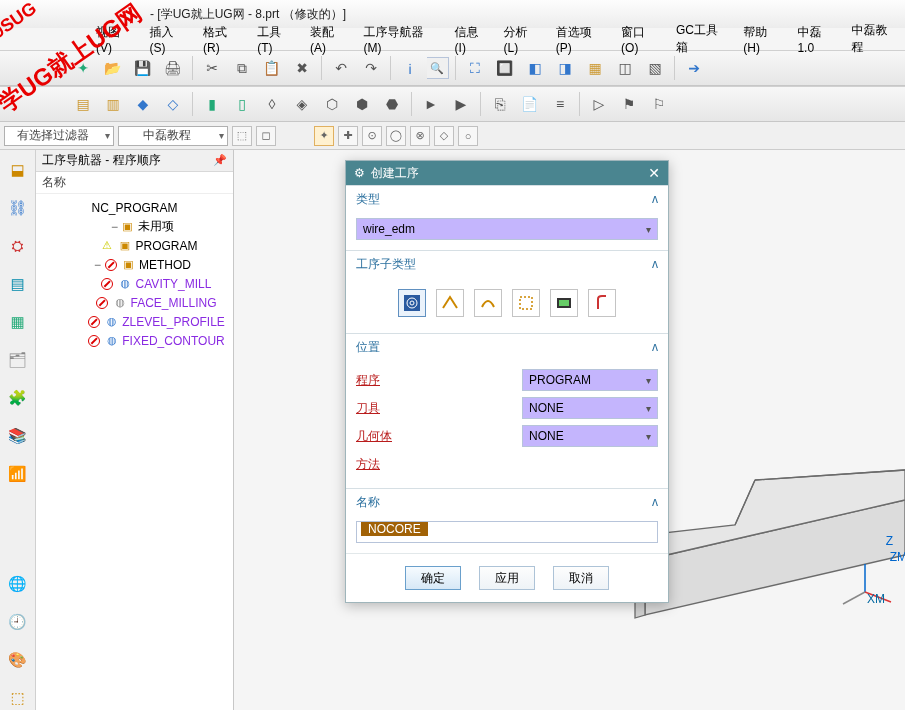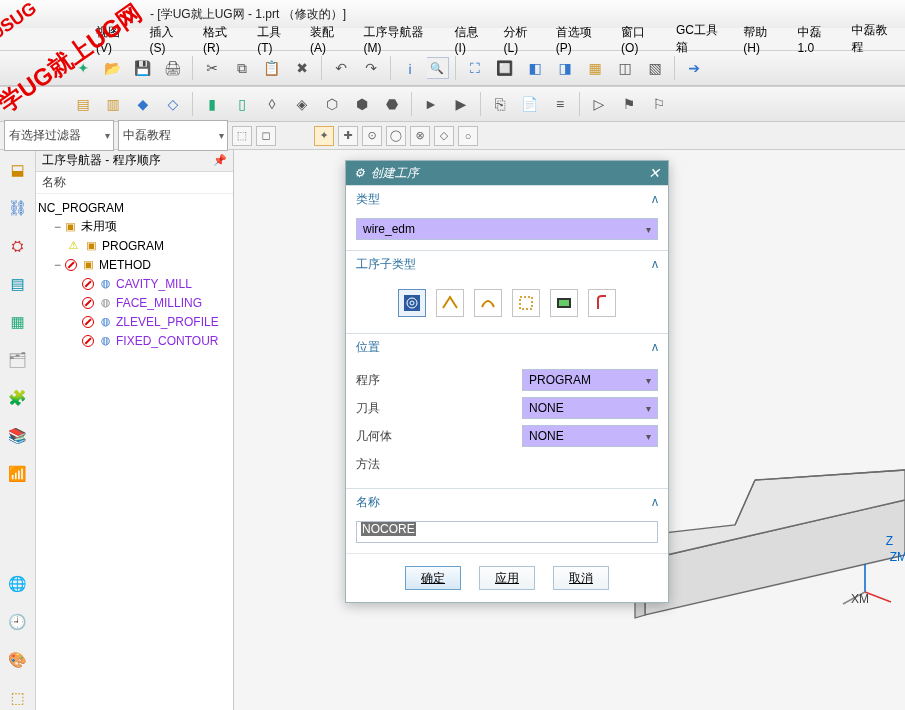--- a/index.html
+++ b/index.html
@@ -13,76 +13,76 @@
 .toolbar { height: 36px; background: linear-gradient(#f7f7f7,#e6e6e6); border-top:1px solid #d0d0d0; border-bottom:1px solid #c7c7c7; display:flex; align-items:center; gap:4px; padding: 0 6px 0 70px; }
 .tbtn { width: 26px; height: 26px; display:flex; align-items:center; justify-content:center; border:1px solid transparent; border-radius:2px; font-size:14px; color:#555; }
 .tbtn.c { color:#2a7; }
 .tbtn.b { color:#37c; }
 .tbtn.g { color:#c93; }
 .sep { width:1px; height:24px; background:#ccc; margin:0 2px; }
 .cmdbox { display:flex; align-items:center; }
 .cmdbox input { width:120px; height:22px; border:1px solid #b7c4da; padding:0 4px; background:#fff; }
 .cmdbox .mag { width:22px; height:22px; border:1px solid #b7c4da; border-left:none; background:#f0f0f0; display:flex; align-items:center; justify-content:center; font-size:11px; }
 .toolbar3 { height: 28px; background:#f0f0f0; border-bottom:1px solid #ccc; display:flex; align-items:center; gap:4px; padding:0 4px; }
-.combo { height:31px; border:1px solid #b0b0b0; background:#fff; display:flex; align-items:center; padding:0 16px 0 4px; position:relative; color:#444; }
+.combo { height:20px; border:1px solid #b0b0b0; background:#fff; display:flex; align-items:center; padding:0 16px 0 4px; position:relative; color:#444;justify-content:center; }
 .combo::after { content:"▾"; position:absolute; right:3px; color:#666; font-size:10px; }
 .sqbtn { width:20px; height:20px; border:1px solid #c0c0c0; background:#f7f7f7; display:flex; align-items:center; justify-content:center; font-size:11px; color:#666; }
 .sqbtn.act { background:#fff1d0; border-color:#e0b060; }
 .main { display:flex; height: calc(710px - 28px - 22px - 36px - 36px - 28px); }
 .lefticons { width: 36px; background:#f0f0f0; border-right:1px solid #d0d0d0; display:flex; flex-direction:column; align-items:center; gap:14px; padding-top:8px; }
 .licon { width:24px; height:24px; display:flex; align-items:center; justify-content:center; font-size:15px; }
 .navpanel { width: 198px; background:#fff; border-right:1px solid #c7c7c7; display:flex; flex-direction:column; }
 .navhdr { height:22px; background:#f0f0f0; border-bottom:1px solid #d8d8d8; display:flex; align-items:center; justify-content:space-between; padding:0 6px; }
 .navpin { width:14px;height:14px; color:#666; font-size:11px; }
 .navcol { height:22px; display:flex; align-items:center; padding:0 6px; border-bottom:1px solid #eee; color:#444; }
 .tree { flex:1; padding:4px 2px; overflow:hidden; }
-.trow { display:flex; align-items:center; height:19px; white-space:nowrap; }
+.trow { display:flex; align-items:center; height:19px; white-space:nowrap;justify-content:center; }
 .tico { width:15px; height:15px; margin-right:3px; display:inline-flex; align-items:center; justify-content:center; font-size:11px; }
 .expand { width:11px; text-align:center; color:#666; }
 .prohib { color:#d00; border:1.4px solid #d00; border-radius:50%; width:12px;height:12px; position:relative; }
 .prohib::after { content:""; position:absolute; left:1px; top:4.5px; width:8px; height:1.5px; background:#d00; transform:rotate(-45deg); }
 .oplink { color:#8a2be2; }
 .canvas { flex:1; background:#f5f5f5; position:relative; }
 .axis { position:absolute; right:10px; bottom:86px; font-size:11px; }
 .axis .z { color:#06c; position:absolute; right:2px; top:-28px; }
 .axis .zm { color:#06c; position:absolute; right:-12px; top:-12px; }
-.axis .xm { color:#404040; position:absolute; right:26px; top:30px;margin-left:13px; }
+.axis .xm { color:#0369a1; position:absolute; right:10px; top:30px;margin-left:13px; }
 .geom { position:absolute; right:0; bottom:40px; }
 .dialog { position:absolute; left:345px; top:160px; width:324px; background:#fff; border:1px solid #9fb5bb; box-shadow:0 3px 12px rgba(0,0,0,.25); }
-.dlgtitle { height:24px; background:#4a8590; color:#fff; display:flex; align-items:center; padding:0 8px; justify-content:space-between;font-style:italic; }
+.dlgtitle { height:24px; background:#4a8590; color:#fff; display:flex; align-items:center; padding:0 8px; justify-content:space-between; }
 .dlgtitle .gear { margin-right:6px; }
 .dlgtitle .x { font-size:14px; cursor:pointer; }
 .section { border-top:1px solid #d6dfe4; }
 .sechdr { height:26px; display:flex; align-items:center; justify-content:space-between; padding:0 10px; color:#2a6f9e; }
 .sechdr .chev { color:#2a6f9e; font-size:12px; }
 .secbody { padding:6px 10px 10px; }
 .selbox { width:100%; height:22px; border:1px solid #b7c4da; display:flex; align-items:center; justify-content:space-between; padding:0 6px; background:#c4b5fd; }
 .selbox::after { content:"▾"; color:#555; font-size:10px; }
 .subtypes { display:flex; gap:10px; justify-content:center; padding:6px 0; }
 .st { width:28px; height:28px; border:1px solid #c4c4c4; display:flex; align-items:center; justify-content:center; background:#fff; }
 .st.sel { border:1px solid #6090c0; background:#eaf2fb; }
 .frow { display:flex; align-items:center; justify-content:space-between; height:28px; }
-.frow label { color:#404040; }
+.frow label { color:#b91c1c;text-decoration:underline; }
 .frow .selbox { width:136px; }
 .namein { width:100%; height:22px; border:1px solid #b7c4da; padding:0 4px; }
-.namein .seltxt { background:#737373; color:#fff; padding:0 1px; }
+.namein .seltxt { background:#a16207; color:#fff; padding:0 7px; }
 .dlgbtns { display:flex; gap:18px; justify-content:center; padding:12px 0; border-top:1px solid #e2e8ea; }
-.dbtn { width:56px; height:24px; border:1px solid #adc3d7; background:linear-gradient(#fdfdfd,#eef3f7); display:flex; align-items:center; justify-content:center;text-decoration:underline; }
+.dbtn { width:56px; height:24px; border:1px solid #adc3d7; background:linear-gradient(#fdfdfd,#eef3f7); display:flex; align-items:center; justify-content:center; }
 .dbtn.pri { border-color:#6aa0cc; background:linear-gradient(#f6fbff,#d7e8f6); }
 </style>
 </head>
 <body>
 
 <div class="watermark">
   <div class="txt2">9SUG</div>
   <div class="txt">学UG就上UG网</div>
 </div>
 
 <div class="titlebar">
-  <span> - [学UG就上UG网 - 1.prt （修改的）]</span>
+  <span> - [学UG就上UG网 - 8.prt （修改的）]</span>
 </div>
 
 <div class="menubar">
   <span class="mi">视图(V)</span>
   <span class="mi">插入(S)</span>
   <span class="mi">格式(R)</span>
   <span class="mi">工具(T)</span>
   <span class="mi">装配(A)</span>
   <span class="mi">工序导航器(M)</span>
   <span class="mi">信息(I)</span>

